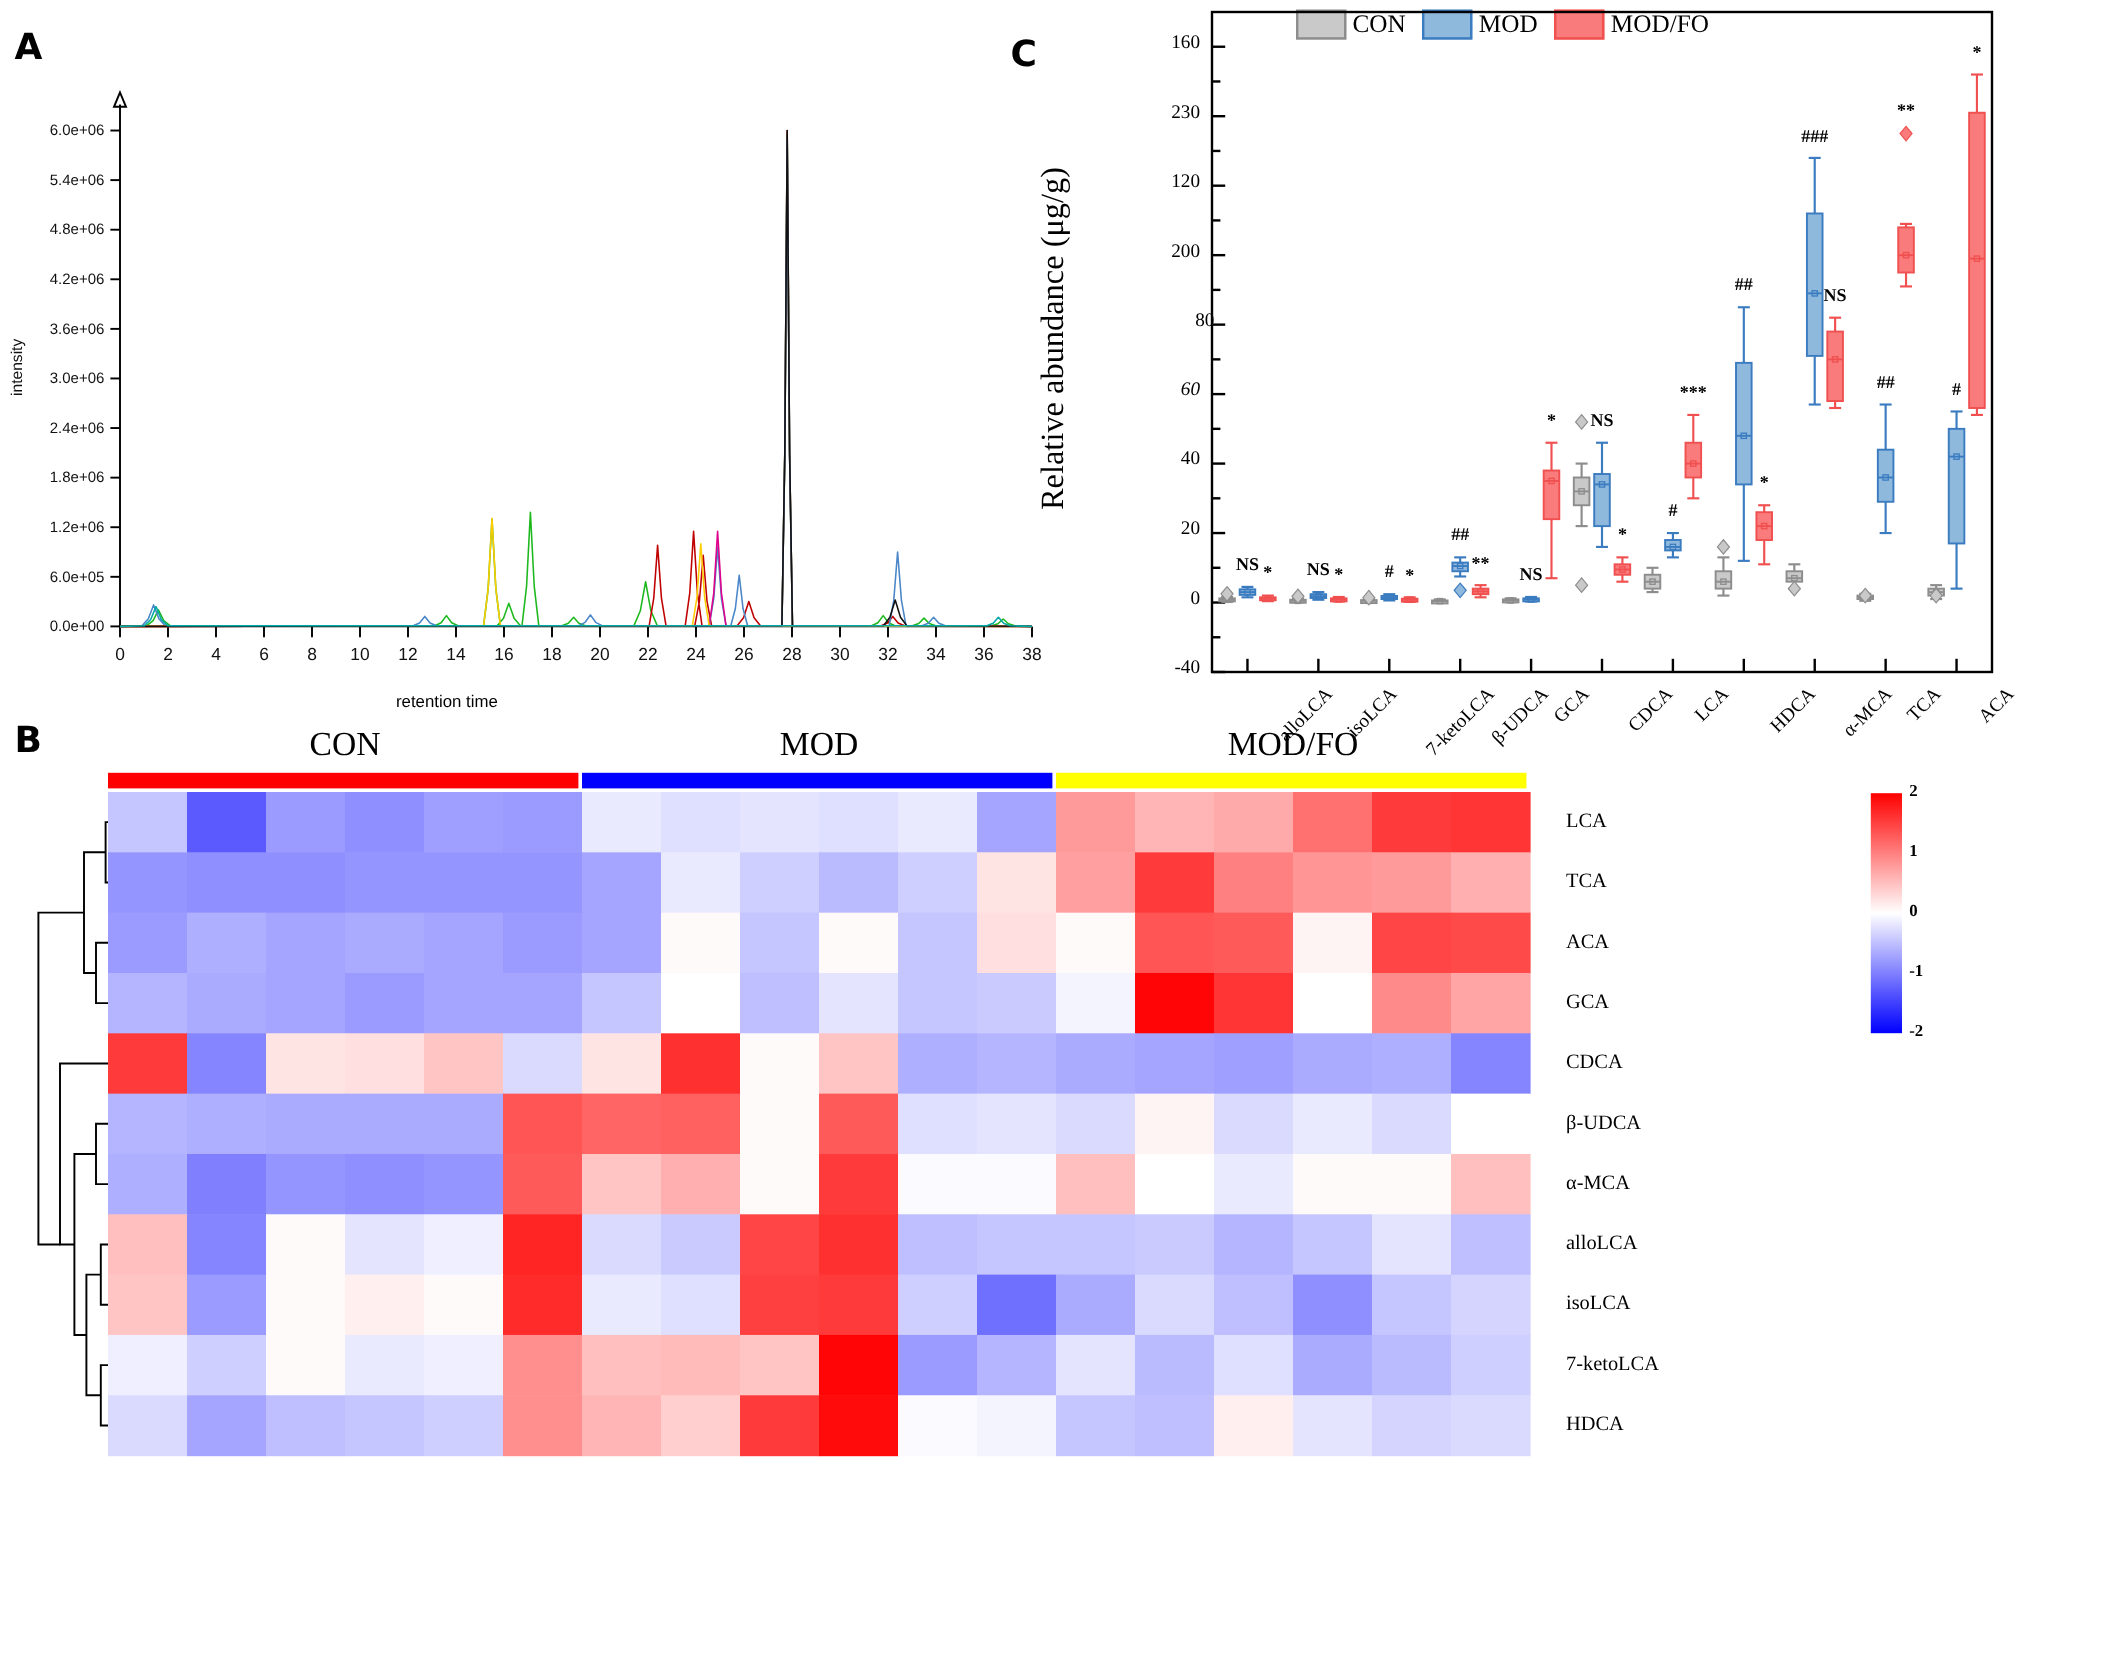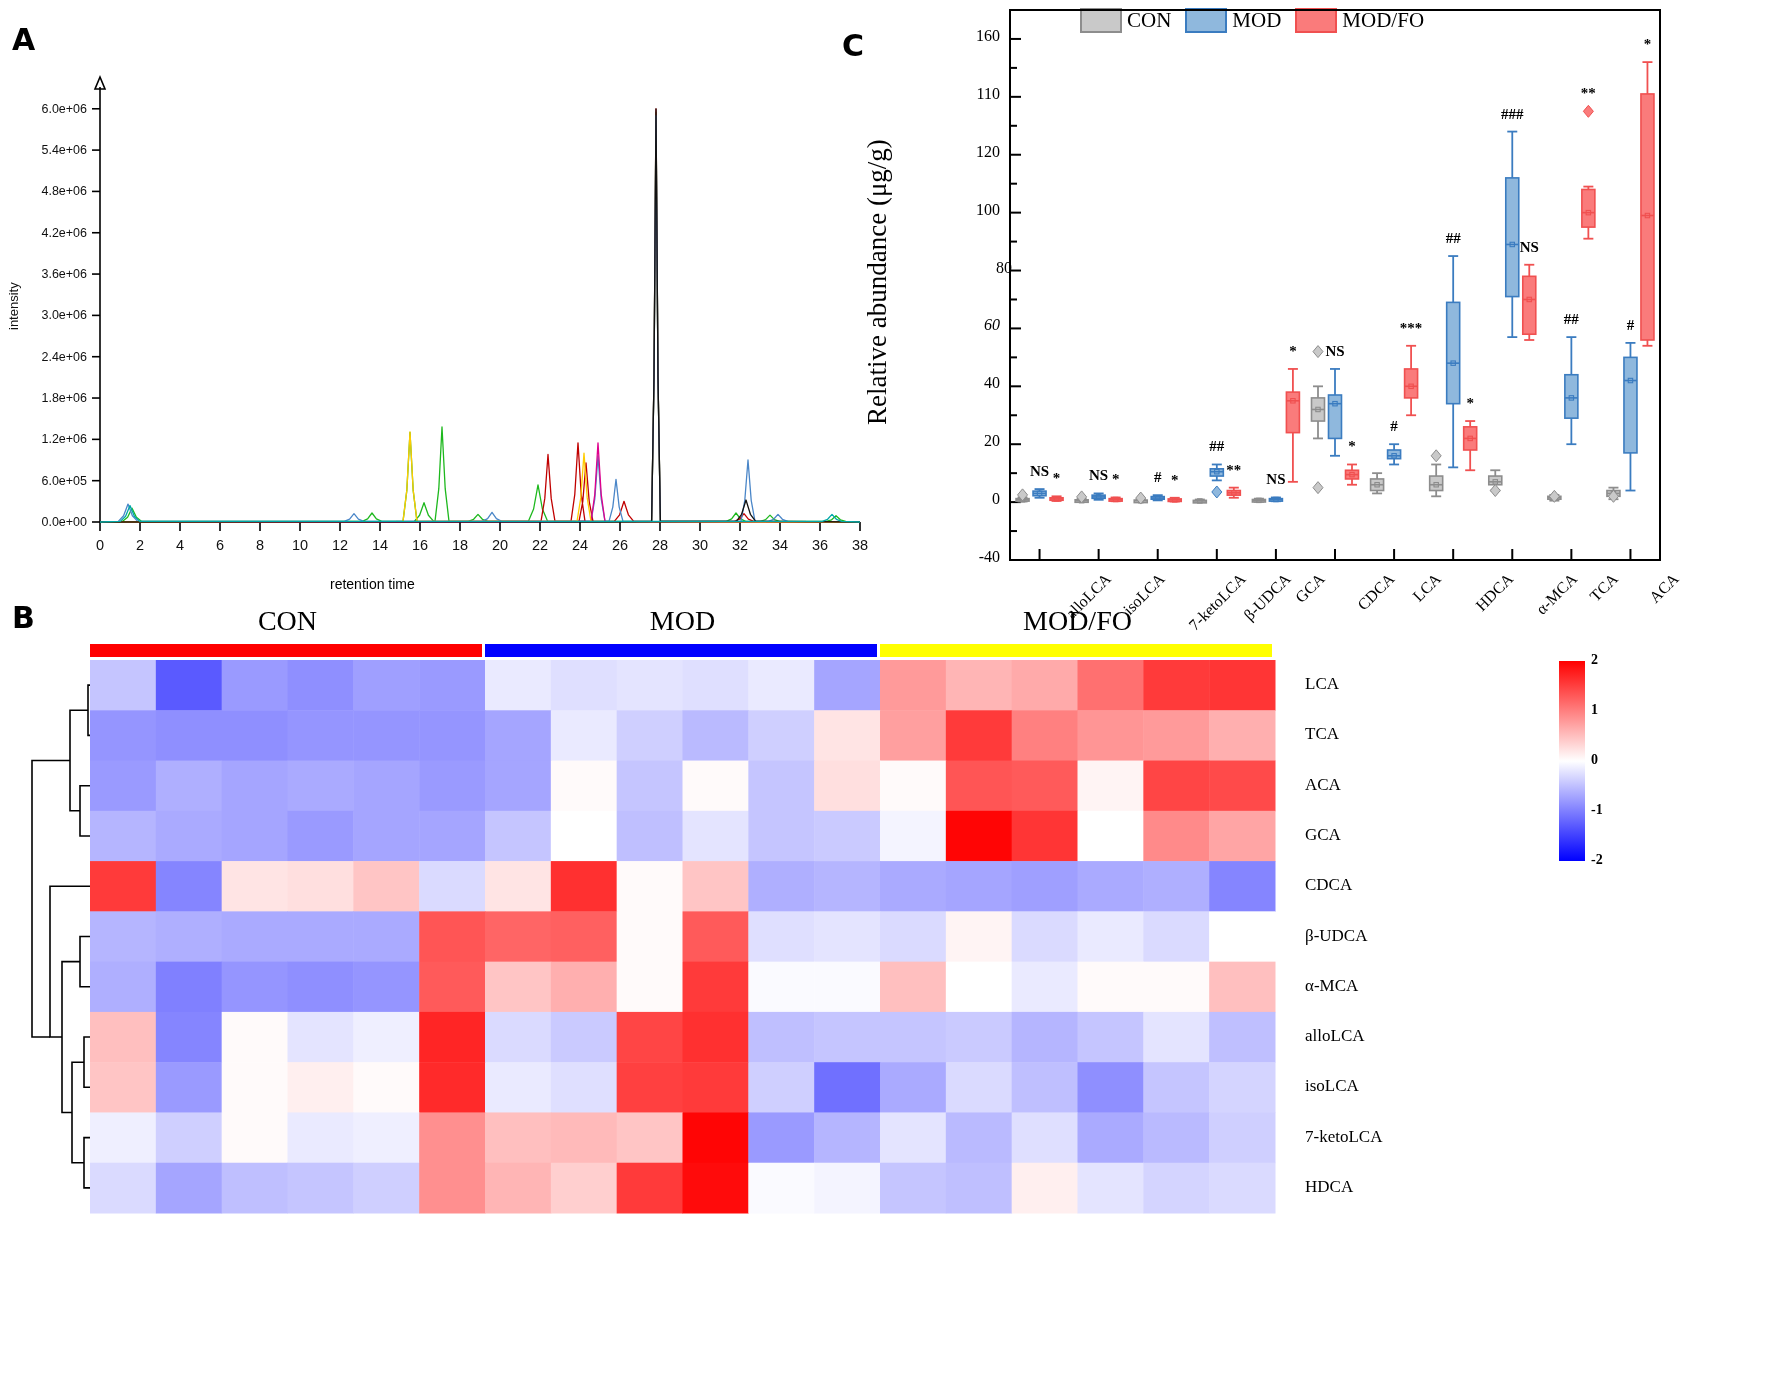--- a/index.html
+++ b/index.html
@@ -456,23 +456,23 @@
         <rect x="745.2545454545455" y="213.3263157894737" width="4.4" height="4.4" fill="none" stroke="#f05050" stroke-width="1.1"></rect>
       </g>
     </svg>
   <div class="abs" id="c-yticks">
       <div class="c-ytick" style="position: absolute; left: 52px; top: 548px;">-40</div>
       <div class="c-ytick" style="position: absolute; left: 52px; top: 490.105px;">0</div>
       <div class="c-ytick" style="position: absolute; left: 52px; top: 432.211px;">20</div>
       <div class="c-ytick" style="position: absolute; left: 52px; top: 374.316px; text-align: right;">40</div>
       <div class="c-ytick" style="position: absolute; left: 52px; top: 316.421px; font-style: italic;">60</div>
       <div class="c-ytick" style="position: absolute; left: 64px; top: 258.526px;">80</div>
-      <div class="c-ytick" style="position: absolute; left: 52px; top: 200.632px;">100</div>
+      <div class="c-ytick" style="position: absolute; left: 52px; top: 200.632px;">200</div>
       <div class="c-ytick" style="position: absolute; left: 52px; top: 142.737px;">120</div>
-      <div class="c-ytick" style="position: absolute; left: 52px; top: 84.8421px;">110</div>
+      <div class="c-ytick" style="position: absolute; left: 52px; top: 84.8421px;">230</div>
       <div class="c-ytick" style="position: absolute; left: 52px; top: 26.9474px;">160</div>
     </div>
   <div class="abs" id="c-xticks">
       <div class="c-xtick" style="position: absolute; left: 145.545px; top: 570px;">alloLCA</div>
       <div class="c-xtick" style="position: absolute; left: 204.636px; top: 570px;">isoLCA</div>
       <div class="c-xtick" style="position: absolute; left: 263.727px; top: 570px;">7-ketoLCA</div>
       <div class="c-xtick" style="position: absolute; left: 322.818px; top: 570px;">β-UDCA</div>
       <div class="c-xtick" style="position: absolute; left: 381.909px; top: 570px;">GCA</div>
       <div class="c-xtick" style="position: absolute; left: 441px; top: 570px;">CDCA</div>
       <div class="c-xtick" style="position: absolute; left: 500.091px; top: 570px;">LCA</div>

